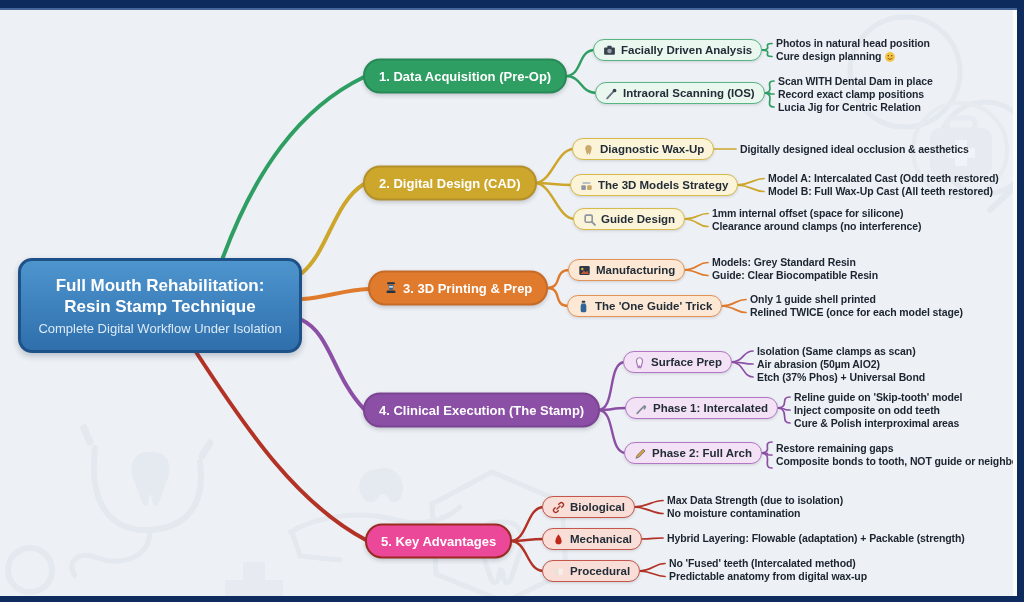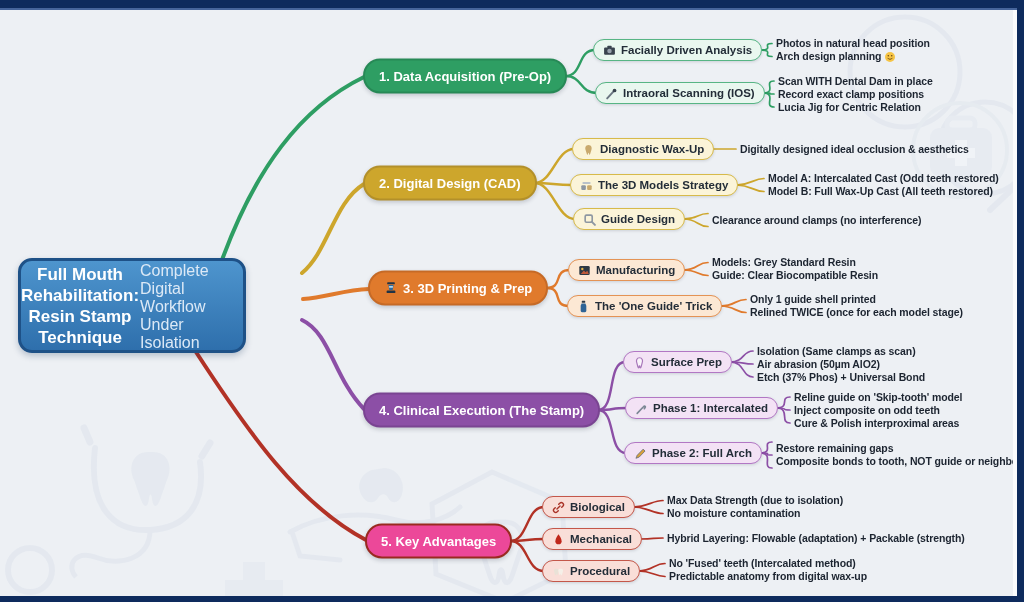--- a/index.html
+++ b/index.html
@@ -8,26 +8,26 @@
   
   .top-bar{position:absolute;left:0;top:0;width:1024px;height:8px;background:#0e2b5d;z-index:6;}
   .top-accent{position:absolute;left:0;top:8px;width:1024px;height:2px;background:#46659b;z-index:6;}
   .right-white{position:absolute;right:7px;top:10px;width:4px;height:592px;background:#fbfcfd;z-index:6;}
   .right-bar{position:absolute;right:0;top:8px;width:7px;height:594px;background:#0e2b5d;z-index:6;}
   .bottom-bar{position:absolute;left:0;bottom:0;width:1024px;height:6px;background:#0e2b5d;z-index:6;}
   .watermark{position:absolute;left:0;top:0;z-index:0;}
   #connectors{position:absolute;left:0;top:0;z-index:1;}
   
   .node{position:absolute;transform:translateY(-50%);white-space:nowrap;z-index:2;}
-  .root-node{position:absolute;left:18px;top:258px;width:228px;height:95px;z-index:2;
+  .root-node{position:absolute;left:18px;top:258px;width:284px;height:95px;z-index:2;
     background:linear-gradient(180deg,#4E95CE,#2E6FAC);border:3px solid #1E5187;border-radius:14px;
-    box-shadow:0 3px 6px rgba(20,50,90,.25);display:flex;flex-direction:row;
+    box-shadow:0 3px 6px rgba(20,50,90,.25);display:flex;flex-direction:column;
     align-items:center;justify-content:center;gap:1px;box-sizing:border-box;}
   .root-title{color:#ffffff;font-size:17px;font-weight:800;line-height:21px;text-align:center;}
-  .root-subtitle{color:#dce9f6;font-size:16px;font-weight:500;margin-top:3px;}
+  .root-subtitle{color:#dce9f6;font-size:13px;font-weight:500;margin-top:3px;}
   .branch{color:#fff;font-size:13px;font-weight:700;padding:8px 14px;border-radius:17px;
     border:2px solid;box-shadow:0 2px 4px rgba(40,50,70,.22);display:flex;align-items:center;gap:5px;}
   .child{font-size:11.5px;font-weight:700;color:#232d38;padding:3.5px 9px;border-radius:13px;
     border:1.5px solid;box-shadow:0 1px 3px rgba(40,50,70,.16);display:flex;align-items:center;gap:5px;}
   .details{z-index:2;}
   .detail-line{font-size:10.5px;font-weight:700;color:#1c2430;line-height:13px;letter-spacing:-0.1px;
     display:flex;align-items:center;gap:3px;}
   .b0{background:#2E9E63;border-color:#278956}
   .b1{background:#CDA62C;border-color:#B3902A}
   .b2{background:#E07A2C;border-color:#C66A26}
@@ -163,21 +163,21 @@
         <circle cx="8.8" cy="3.2" r="1.7" fill="#39434e"></circle>
       </svg>
     <span>Intraoral Scanning (IOS)</span>
     </div>
 
   <div class="node details" id="details-0-0" style="left:776px;top:50px">
     <div class="detail-line">
         <span>Photos in natural head position</span>
       </div>
     <div class="detail-line">
-        <span>Arch design planning</span>
+        <span>Cure design planning</span>
       <svg class="ic" width="12" height="12" viewBox="0 0 12 12">
           <circle cx="6" cy="6" r="5" fill="#f6c445"></circle>
           <circle cx="4.3" cy="4.8" r="0.8" fill="#6b4a12"></circle>
           <circle cx="7.7" cy="4.8" r="0.8" fill="#6b4a12"></circle>
           <path d="M3.8 7.2 a2.4 1.8 0 0 0 4.4 0" fill="none" stroke="#6b4a12" stroke-width="0.9" stroke-linecap="round"></path>
         </svg>
       </div>
   </div>
   <div class="node details" id="details-0-1" style="left:778px;top:94px">
     <div class="detail-line">
@@ -221,20 +221,23 @@
   <div class="node details" id="details-1-1" style="left:768px;top:185px">
     <div class="detail-line">
         <span>Model A: Intercalated Cast (Odd teeth restored)</span>
       </div>
     <div class="detail-line">
         <span>Model B: Full Wax-Up Cast (All teeth restored)</span>
       </div>
   </div>
   <div class="node details" id="details-1-2" style="left:712px;top:220px">
     <div class="detail-line">
+        <span>1mm internal offset (space for silicone)</span>
+      </div>
+    <div class="detail-line">
         <span>Clearance around clamps (no interference)</span>
       </div>
   </div>
 
   <div class="node child c2" id="child-2-0" style="left:568px;top:270px">
     <svg class="ic" width="13" height="13" viewBox="0 0 12 12">
         <rect x="1.2" y="1.8" width="9.6" height="8.4" rx="1.2" fill="#2e3944"></rect>
         <circle cx="4" cy="4.6" r="1.1" fill="#e8b84b"></circle>
         <path d="M2.6 9.2 L5.4 6 L7 7.6 L8.6 6.2 L10 9.2 Z" fill="#c05a3a"></path>
       </svg>

